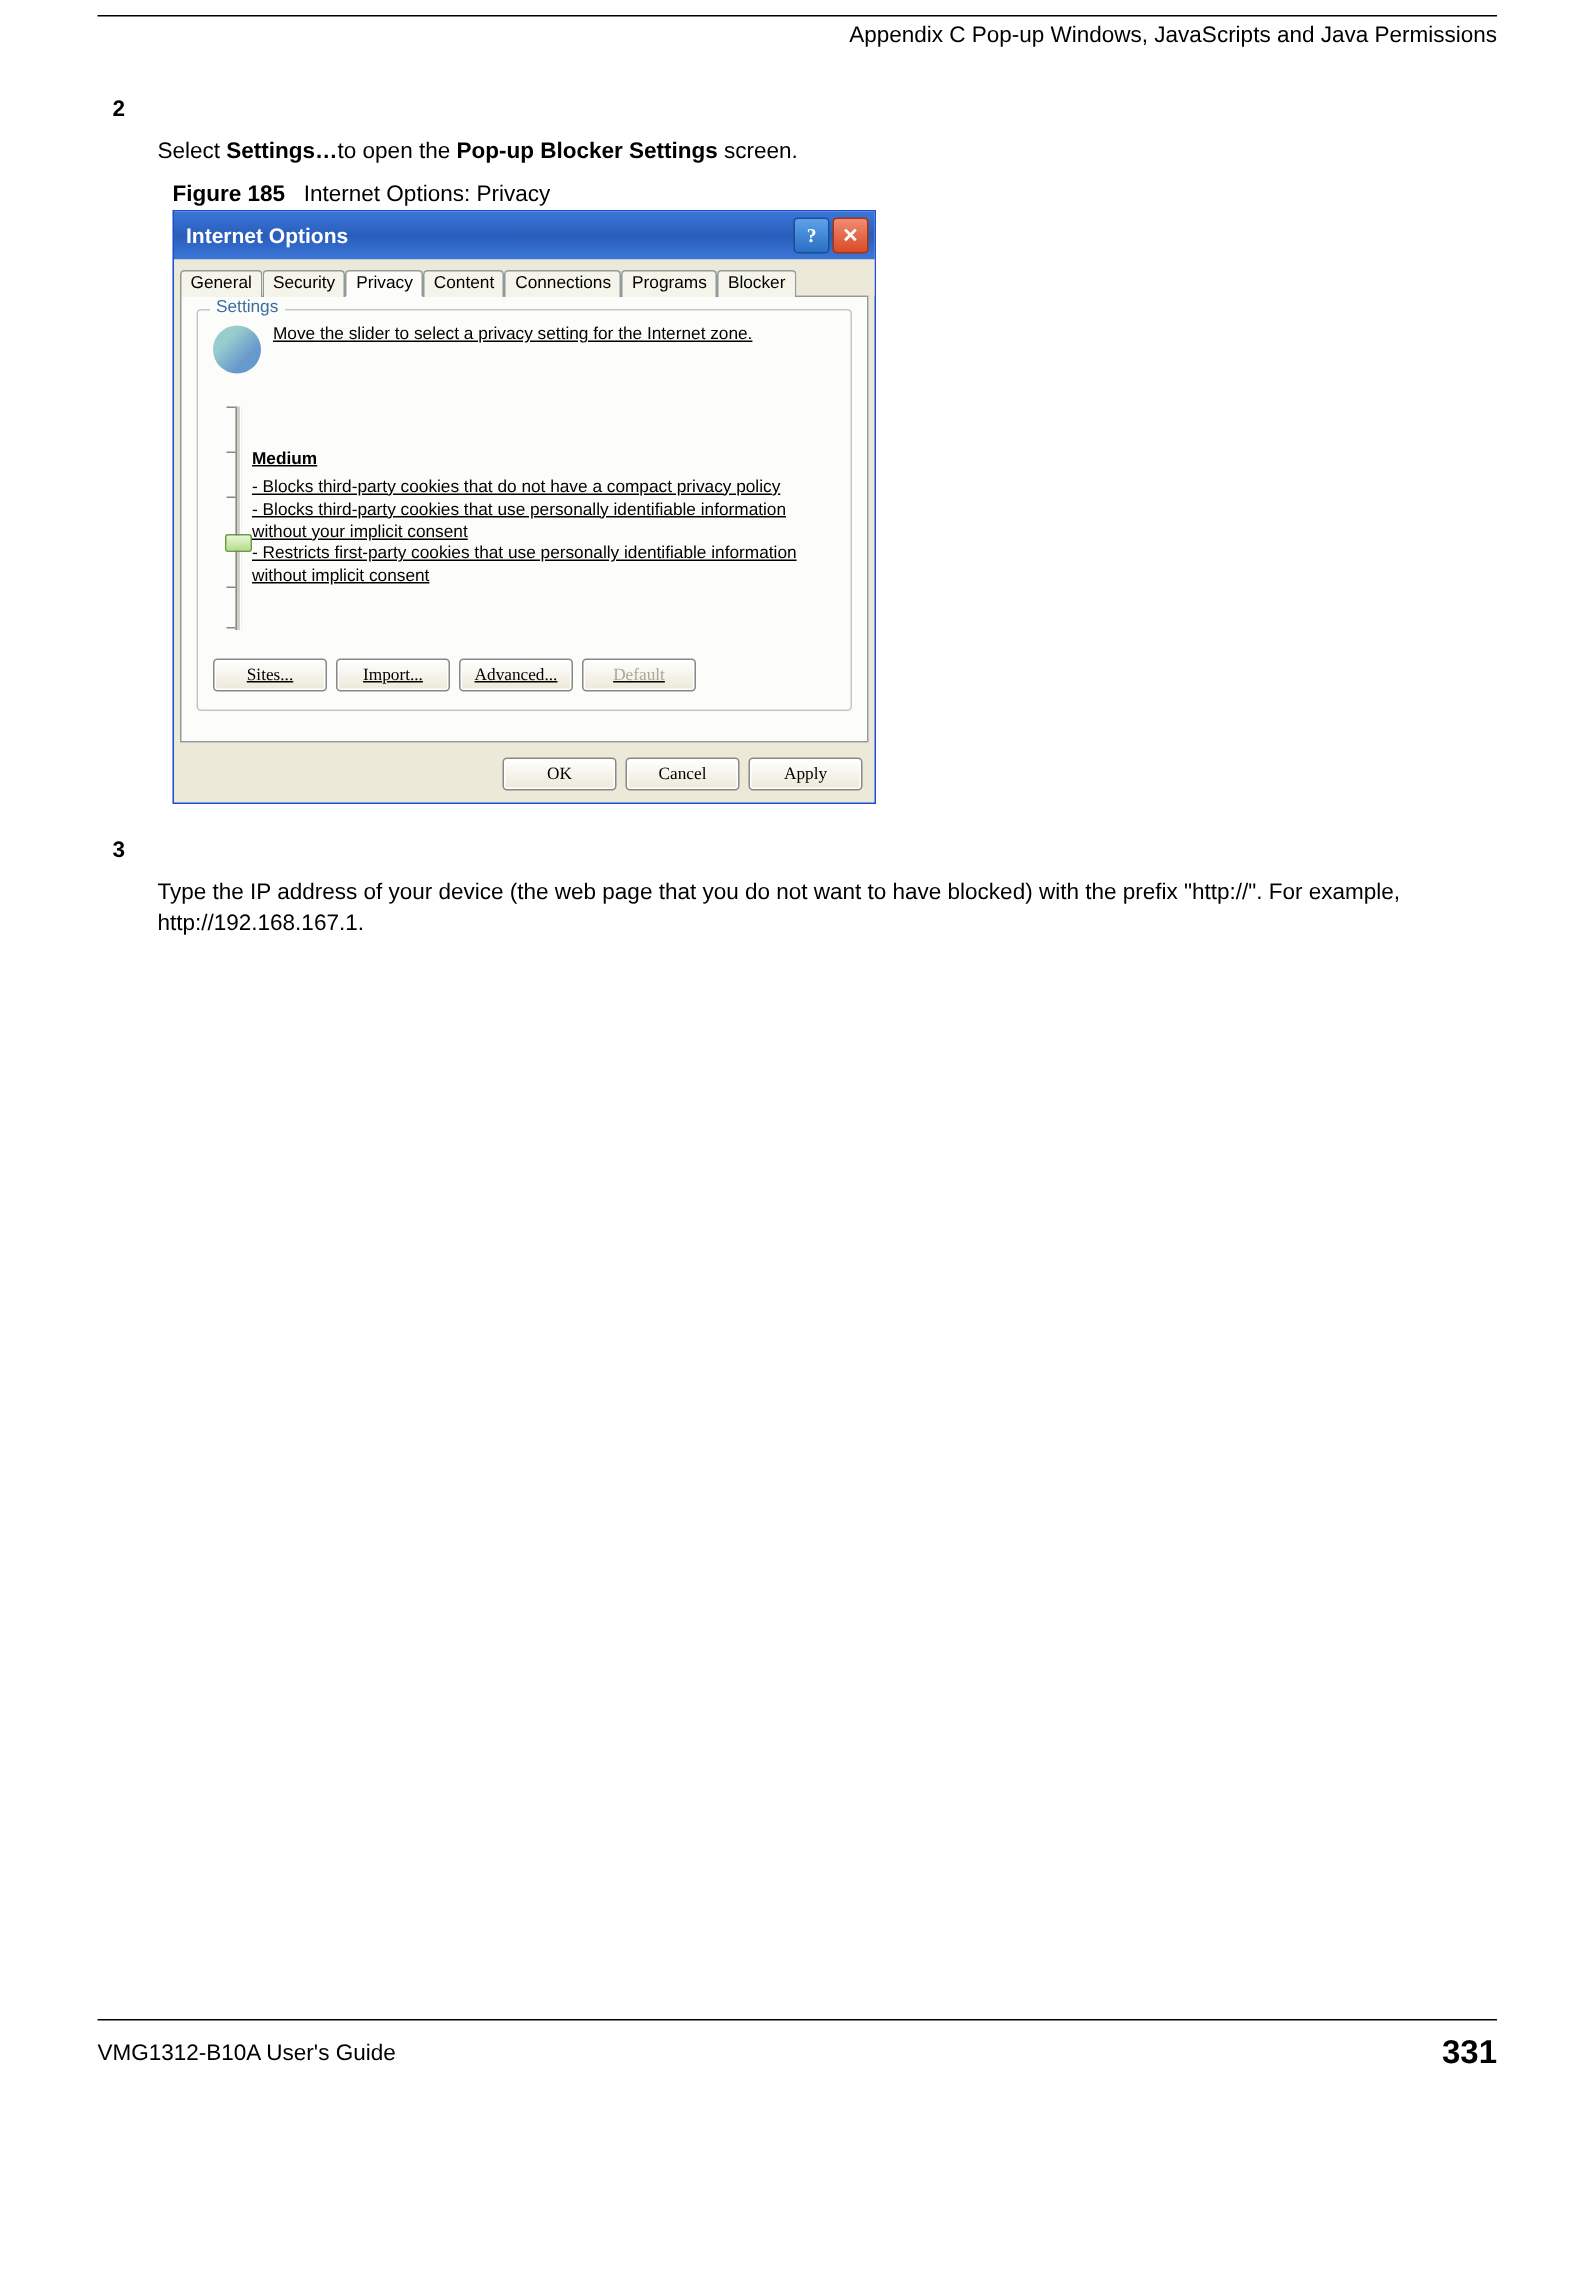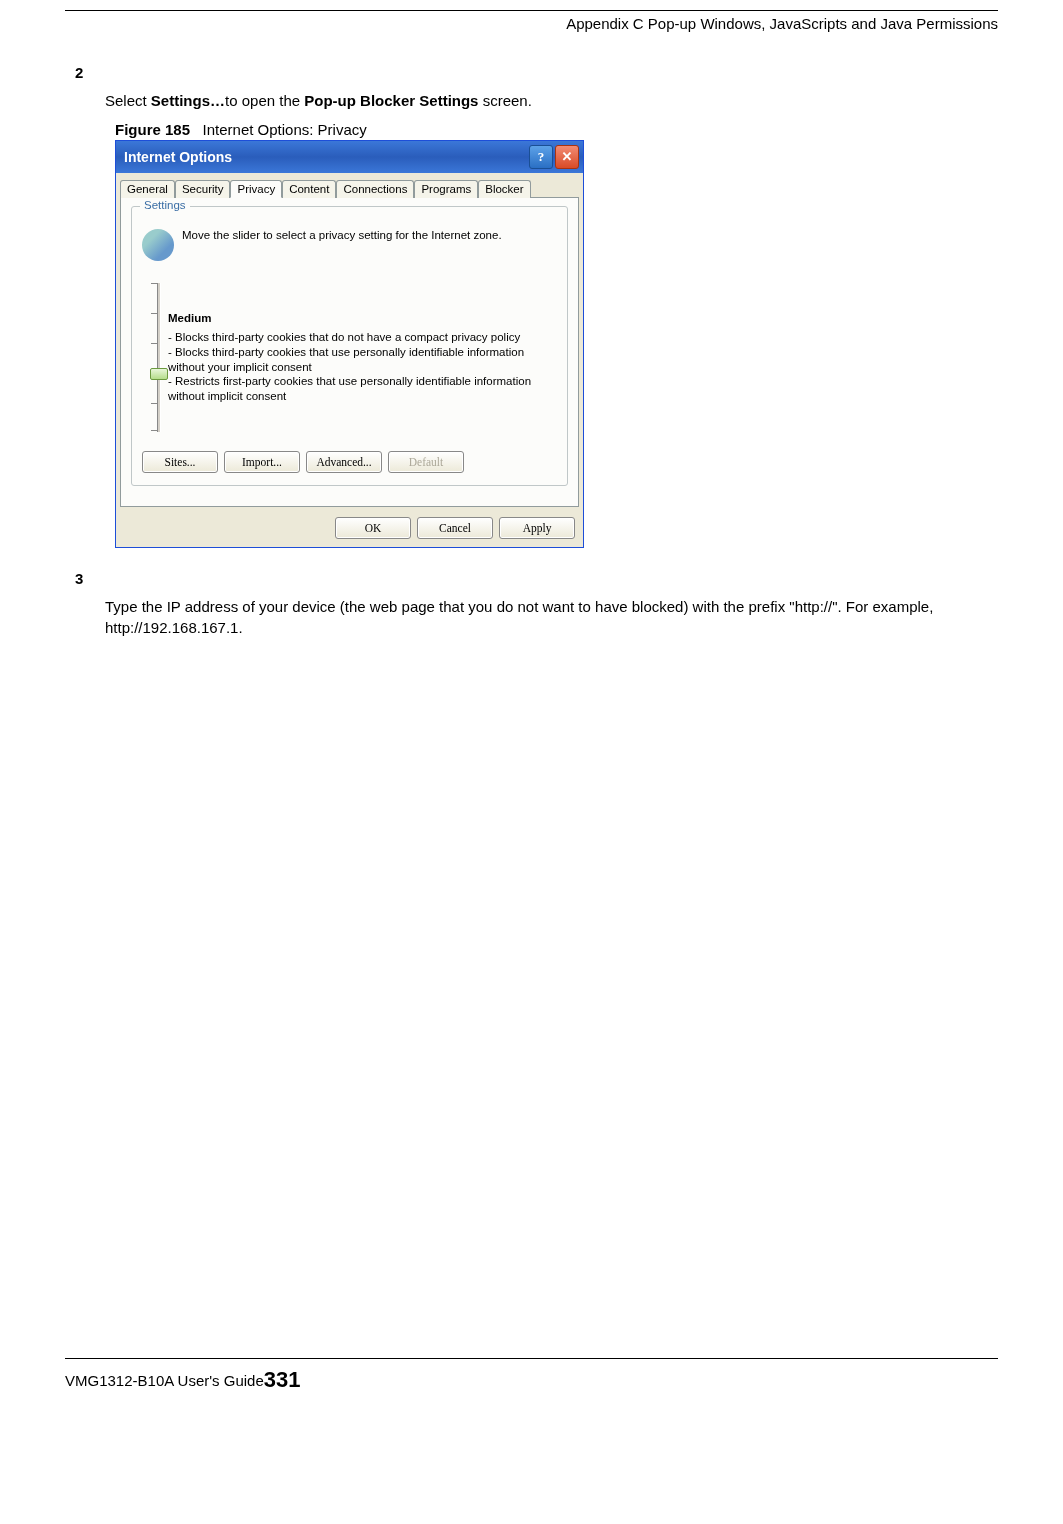--- a/index.html
+++ b/index.html
@@ -118,23 +118,24 @@
   }
   .tab-body {
     border:1px solid #919b9c;
     margin:0 4px 6px 4px;
     background:#fcfcfa;
     padding:8px 10px 10px 10px;
   }
   .groupbox {
     border:1px solid #c0c7c8;
     border-radius:3px;
-    padding:22px 10px 12px 10px;
+    padding:10px 10px 12px 10px;
     margin-bottom:10px;
     position:relative;
+    text-decoration:underline;
   }
   .groupbox-title {
     position:absolute;
     top:-8px;
     left:8px;
     background:#fcfcfa;
     padding:0 4px;
     color:#3b6ea5;
     font-size:11.5px;
   }
@@ -226,20 +227,21 @@
   }
   .footer-btns{
     display:flex;gap:6px;justify-content:flex-end;padding:4px 8px 8px 0;
   }
   .page-footer {
     position:relative;
     margin-top:720px;
     border-top:1.5px solid #000;
     padding-top:8px;
     display:flex;
+    justify-content:space-between;
     font-size:15px;
     align-items:center;
   }
   .page-footer .pnum{font-weight:bold;font-size:22px;}
 </style>
 </head>
 <body>
 
 <div class="page">
   <div class="header-line"></div>

